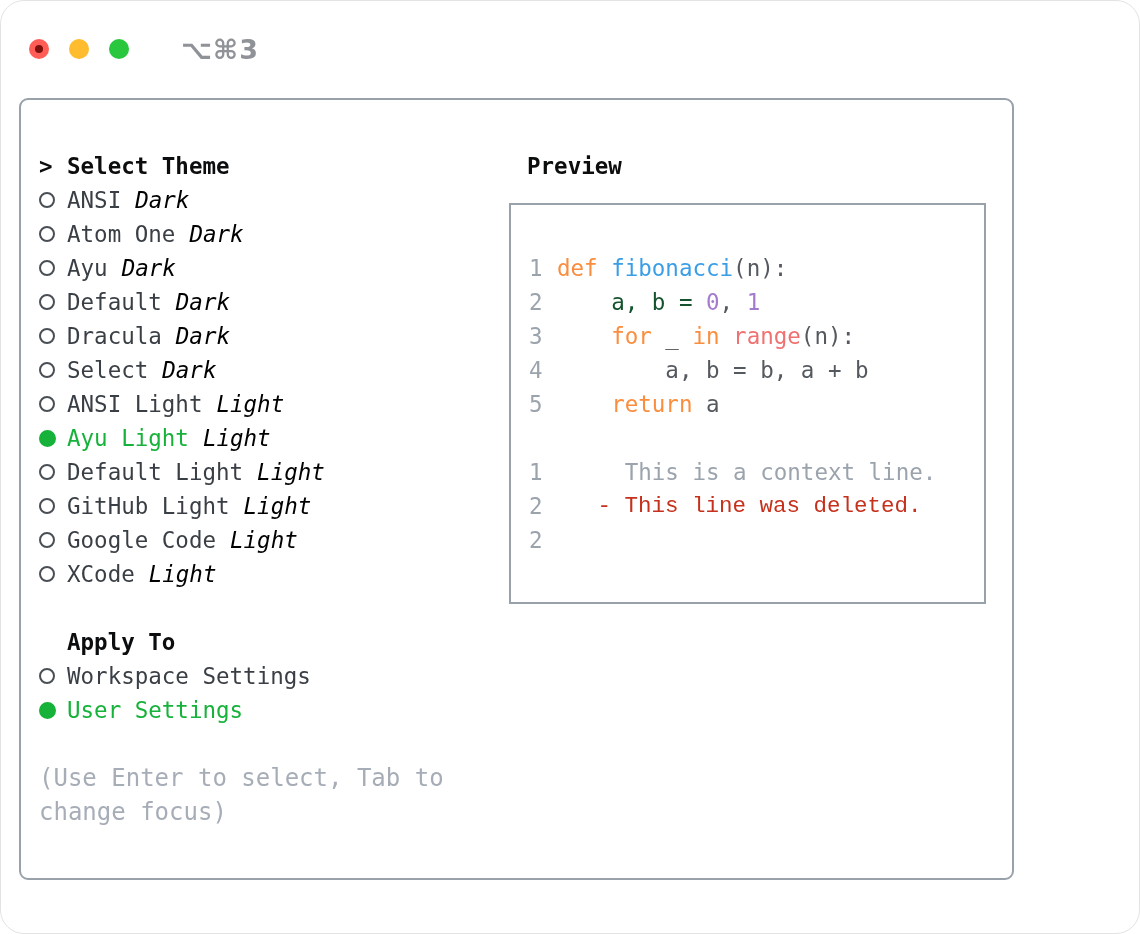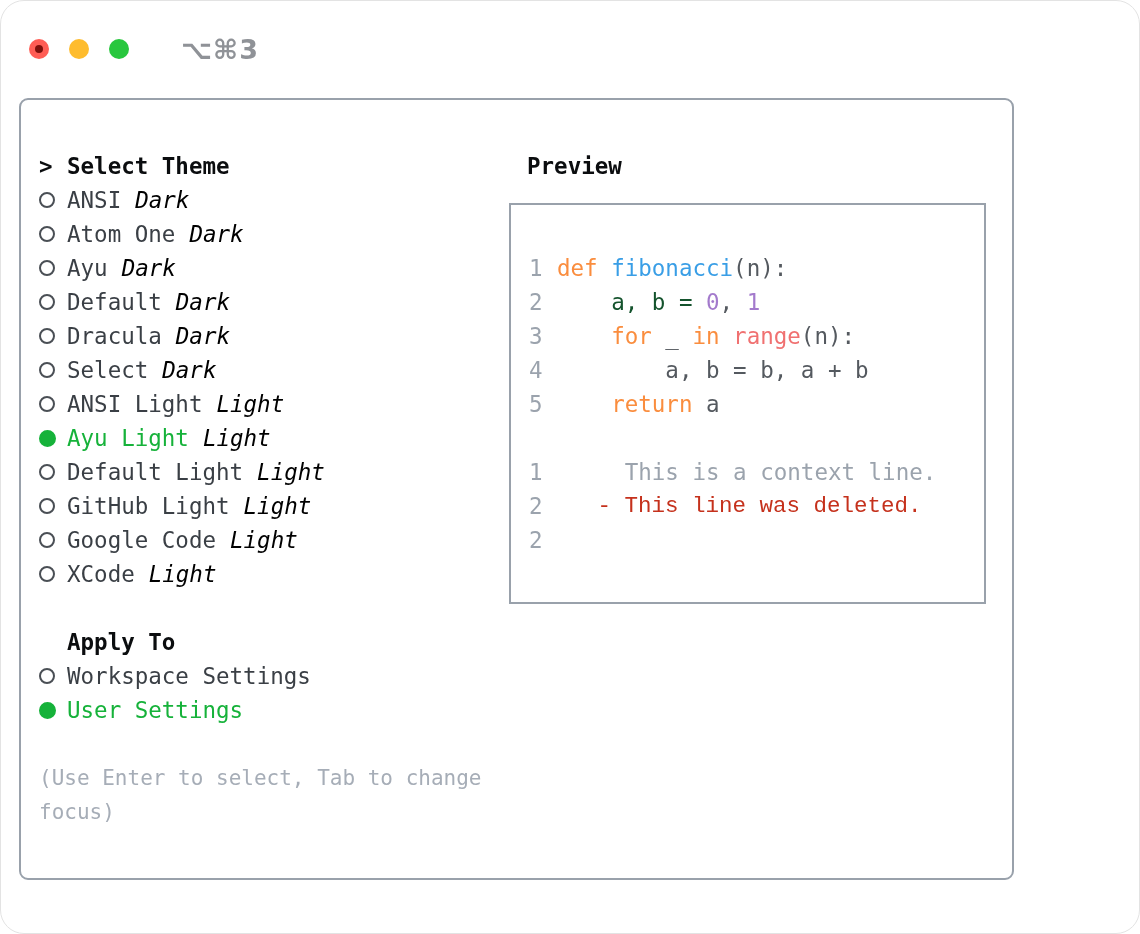--- a/index.html
+++ b/index.html
@@ -46,21 +46,21 @@
     width:16px;height:16px;border-radius:50%;
     border:2px solid #4a4f55;background:transparent;
   }
   .row.selected .radio{border-color:var(--sel);background:var(--sel);width:17px;height:17px;}
   .name{white-space:pre;margin-right:14px;}
   .variant{white-space:pre;color:#000000;font-style:italic;}
   .row.selected .name{color:var(--sel);}
   .spacer{height:34px;}
   .help{
     margin-top:34px;width:450px;
-    font-size:21px;line-height:34px;color:#a6adb7;
+    font-size:24px;line-height:34px;color:#a6adb7;
   }
   
   .right-col{position:absolute;left:486px;top:49px;}
   .preview-title{height:34px;line-height:34px;font-size:22.5px;font-weight:700;color:#0b0d0f;margin-left:20px;}
   .preview-box{
     margin-top:20px;margin-left:2px;
     width:477px;height:401px;
     border:2px solid #99a1ab;background:#ffffff;
     padding:46px 0 0 18px;
   }

